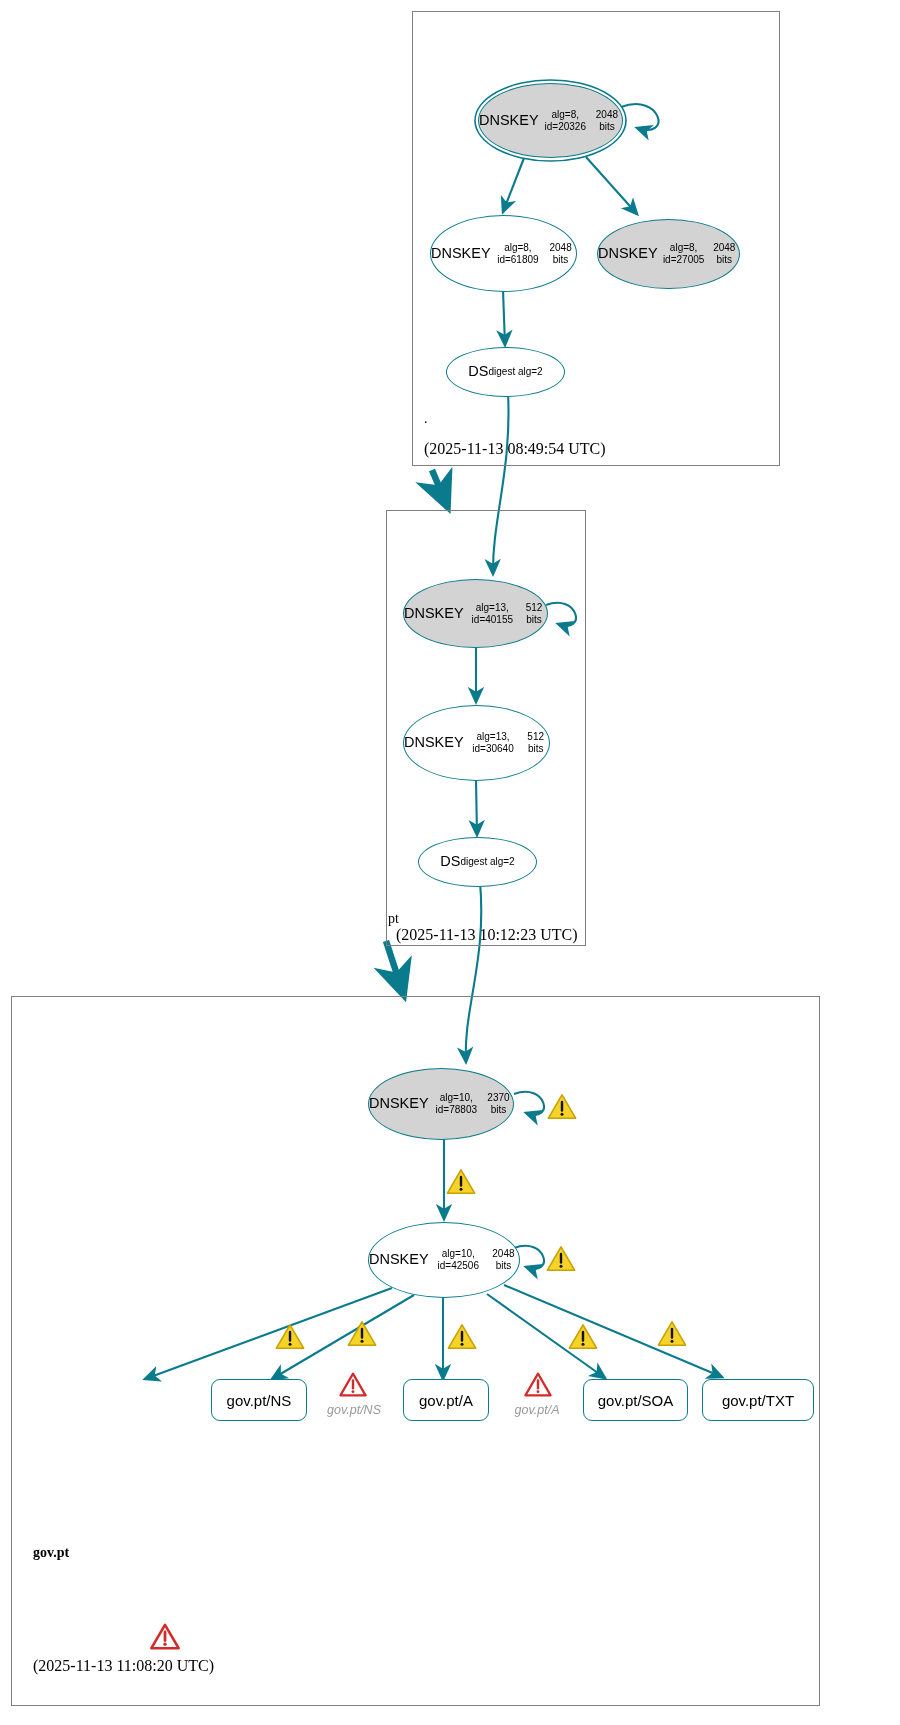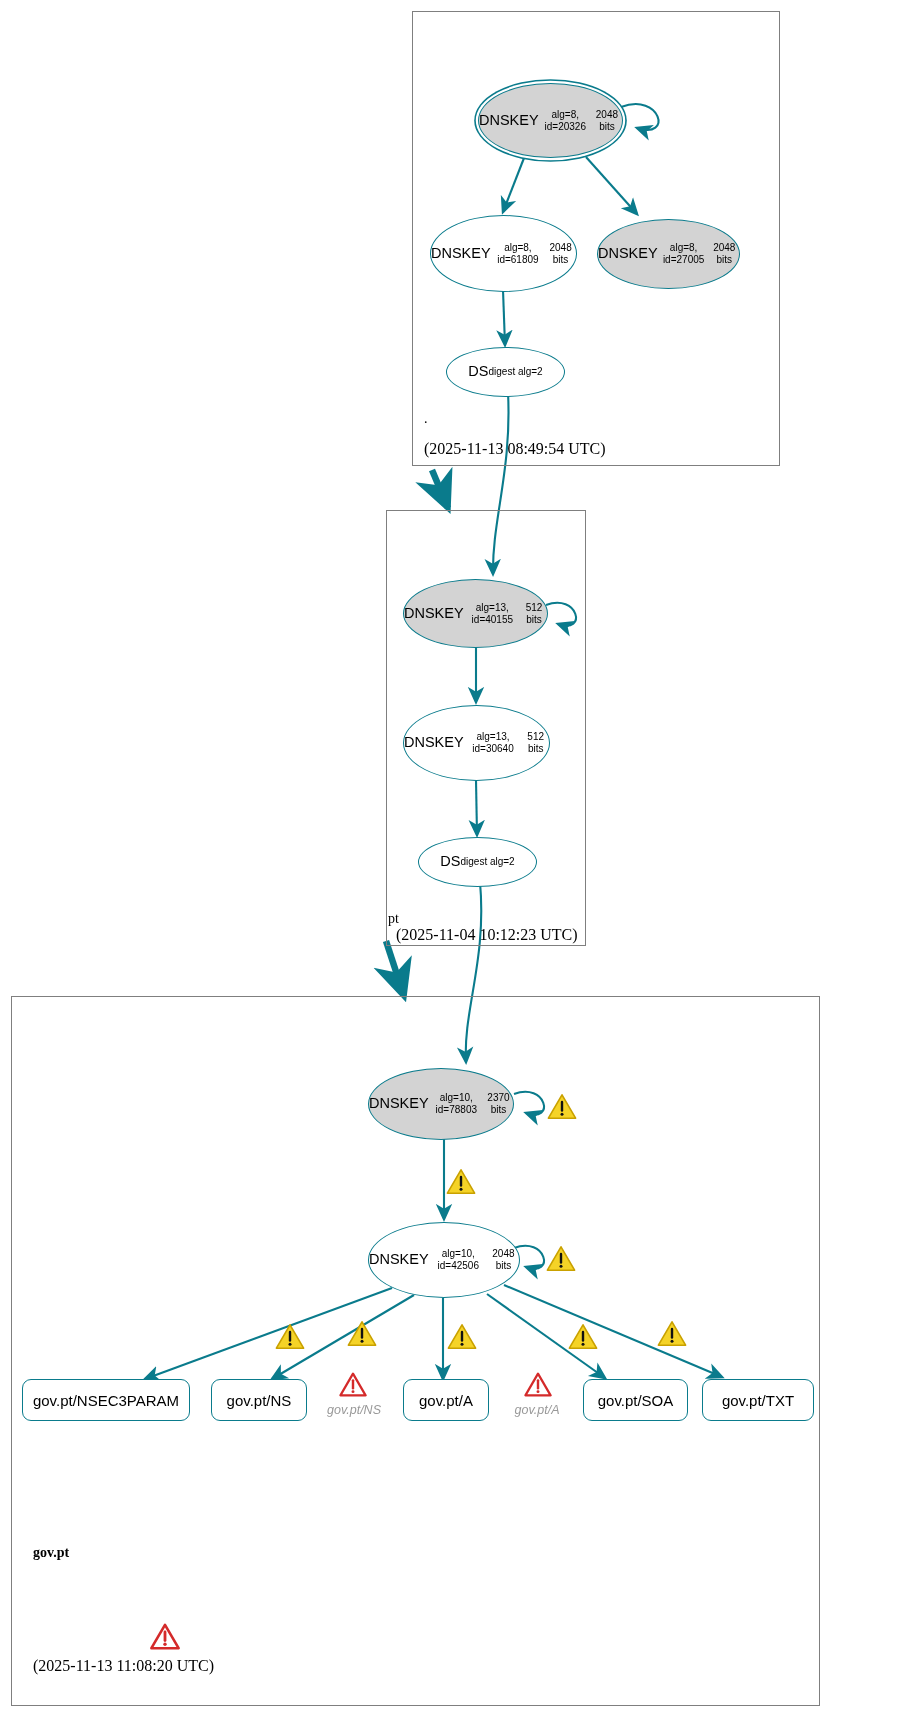--- a/index.html
+++ b/index.html
@@ -114,21 +114,21 @@
     <div class="n-sub">2048 bits</div>
   </div>
 
   <div class="node ellipse" style="left:446px;top:347px;width:119px;height:50px;">
     <div class="n-title">DS</div>
     <div class="n-sub">digest alg=2</div>
   </div>
 
   <div class="zone" style="left:386px;top:510px;width:200px;height:436px;"></div>
   <div class="zone-label zone-name" style="left:388px;top:903px;margin-top:8px;">pt</div>
-  <div class="zone-label zone-time" style="left:396px;top:926px;">(2025-11-04 10:12:23 UTC)</div>
+  <div class="zone-label zone-time" style="left:396px;top:926px;">(2025-11-13 10:12:23 UTC)</div>
 
   <div class="node ellipse filled" style="left:403px;top:579px;width:145px;height:69px;">
     <div class="n-title">DNSKEY</div>
     <div class="n-sub">alg=13, id=40155</div>
     <div class="n-sub">512 bits</div>
   </div>
 
   <div class="node ellipse" style="left:403px;top:705px;width:147px;height:76px;">
     <div class="n-title">DNSKEY</div>
     <div class="n-sub">alg=13, id=30640</div>
@@ -149,23 +149,20 @@
     <div class="n-sub">alg=10, id=78803</div>
     <div class="n-sub">2370 bits</div>
   </div>
 
   <div class="node ellipse" style="left:368px;top:1222px;width:152px;height:76px;">
     <div class="n-title">DNSKEY</div>
     <div class="n-sub">alg=10, id=42506</div>
     <div class="n-sub">2048 bits</div>
   </div>
 
-  <div class="rrbox" style="left:22px;top:1379px;width:168px;height:42px;">
-    <span class="lbl">gov.pt/NSEC3PARAM</span>
-  </div>
 
   <div class="rrbox" style="left:211px;top:1379px;width:96px;height:42px;">
     <span class="lbl">gov.pt/NS</span>
   </div>
 
   <div class="rr-ghost" style="left:318px;top:1400px;width:72px;height:20px;">
     <span class="lbl">gov.pt/NS</span>
   </div>
 
   <div class="rrbox" style="left:403px;top:1379px;width:86px;height:42px;">

